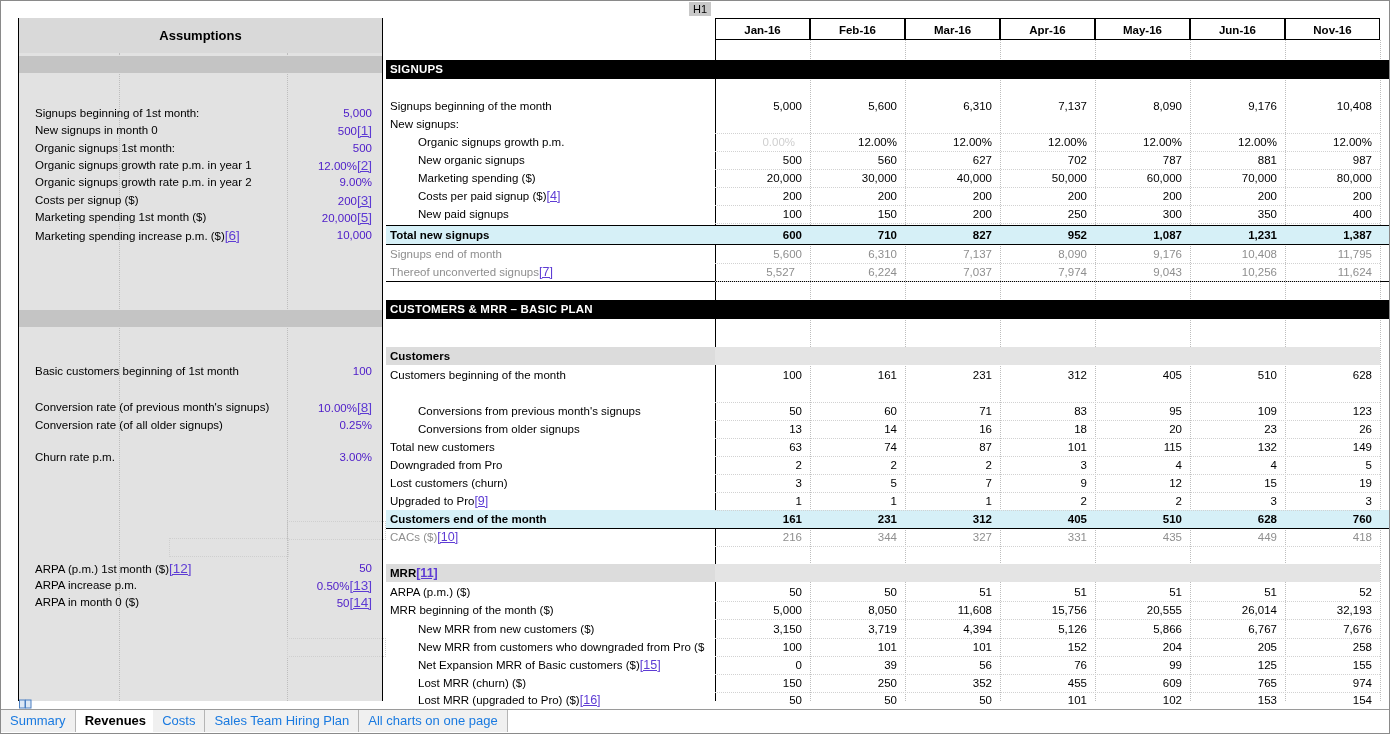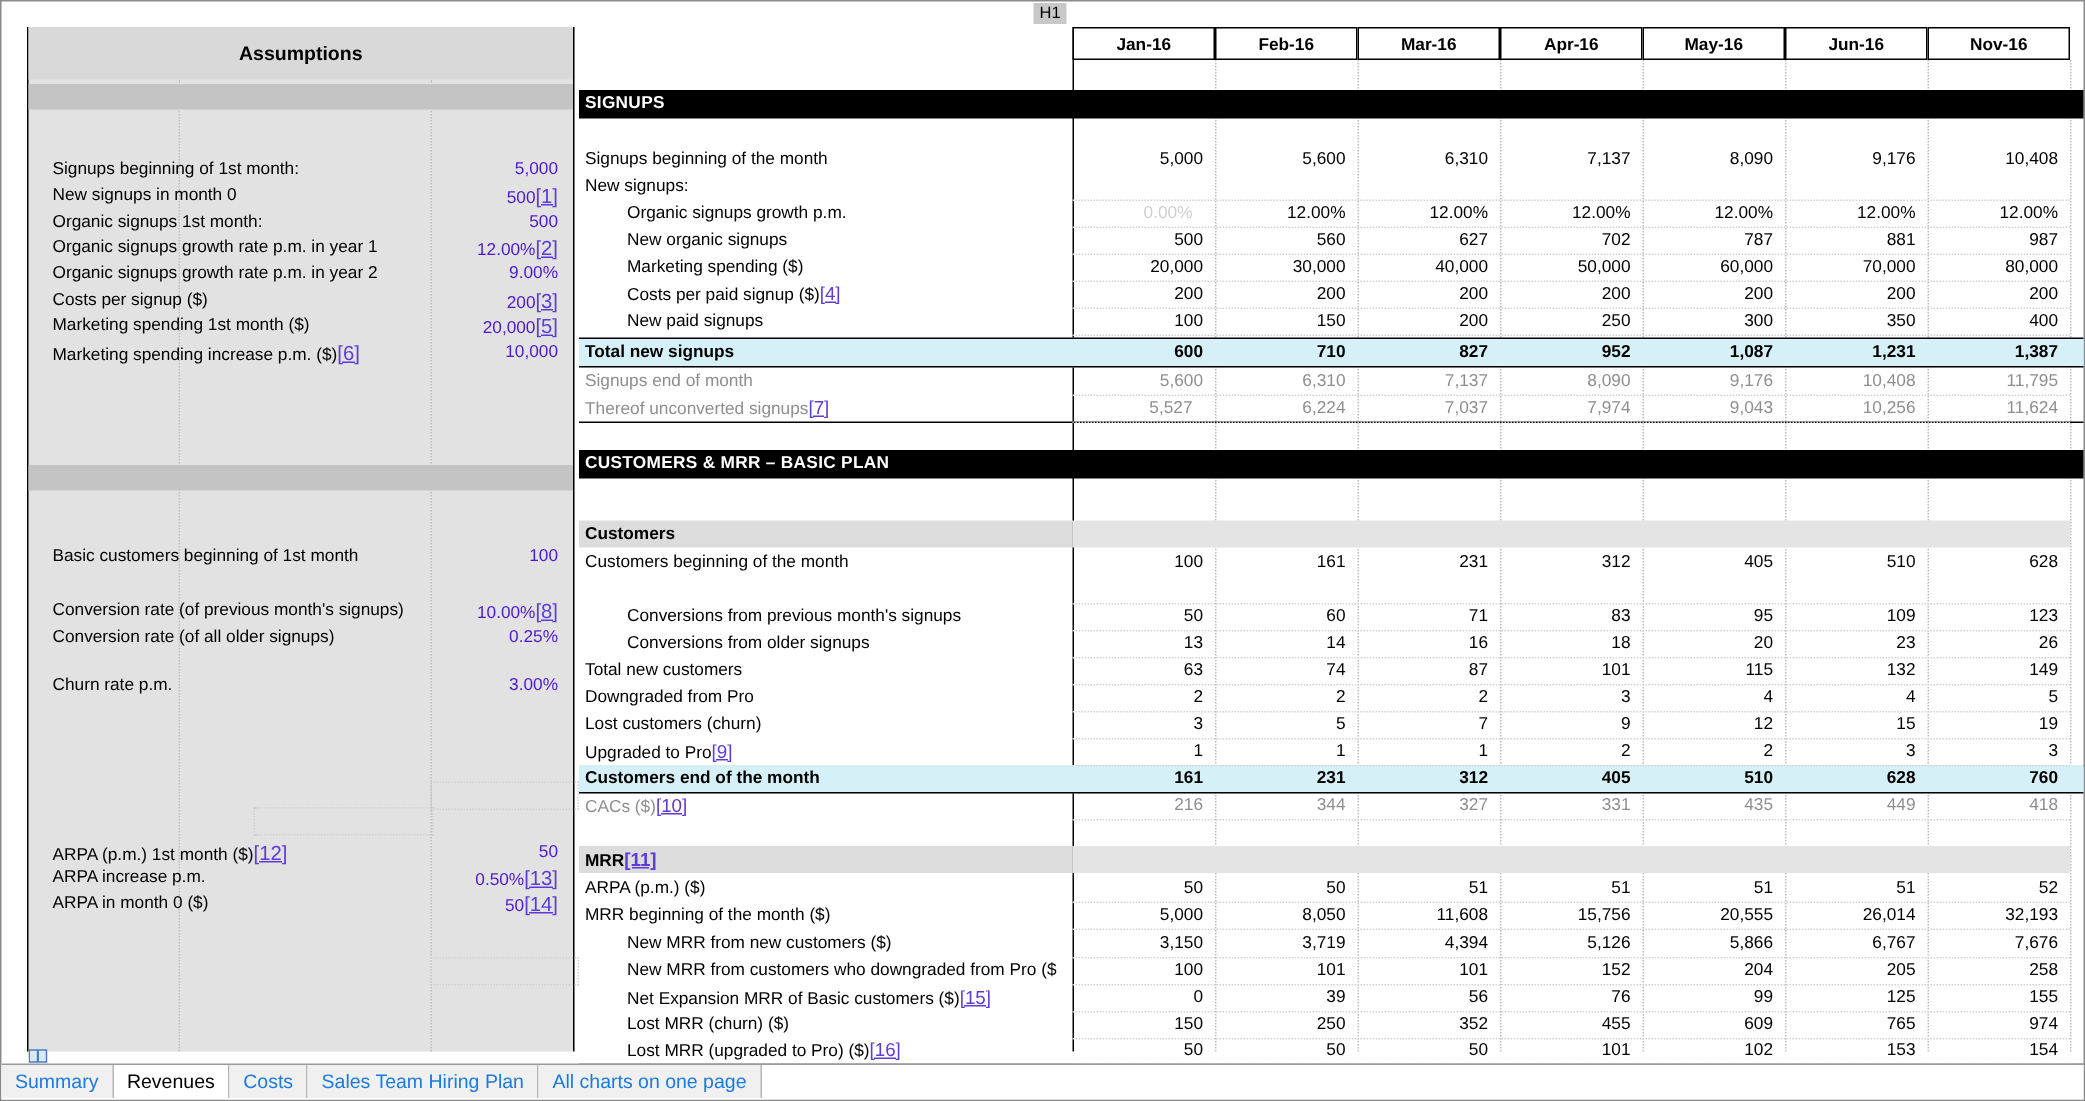--- a/index.html
+++ b/index.html
@@ -58,21 +58,21 @@
   .hdr .hc{position:absolute;top:0;height:22px;line-height:22px;text-align:center;
            font-weight:bold;font-size:11.5px;border:1px solid #000;box-sizing:border-box;
            background:#fff;}
 
   
   .tabbar{position:absolute;left:0;bottom:0;width:1388px;height:23px;background:#ffffff;
           border-top:1px solid #9a9a9a;}
   .tab{position:absolute;top:0;height:22px;line-height:22px;padding:0 9px;
        font-size:13px;color:#1a7ae0;border-right:1px solid #b5b5b5;
        background:#f0f0f0;white-space:nowrap;box-sizing:border-box;}
-  .tab.active{color:#000;background:#ffffff;font-weight:400;}
+  .tab.active{color:#000;background:#ffffff;font-weight:700;}
   .bookicon{position:absolute;left:18px;top:-11px;width:14px;height:11px;}
 </style>
 </head>
 <body>
 
 <div id="app">
 
   <div class="namebox-row">
     <div class="namebox">H1</div>
   </div>

